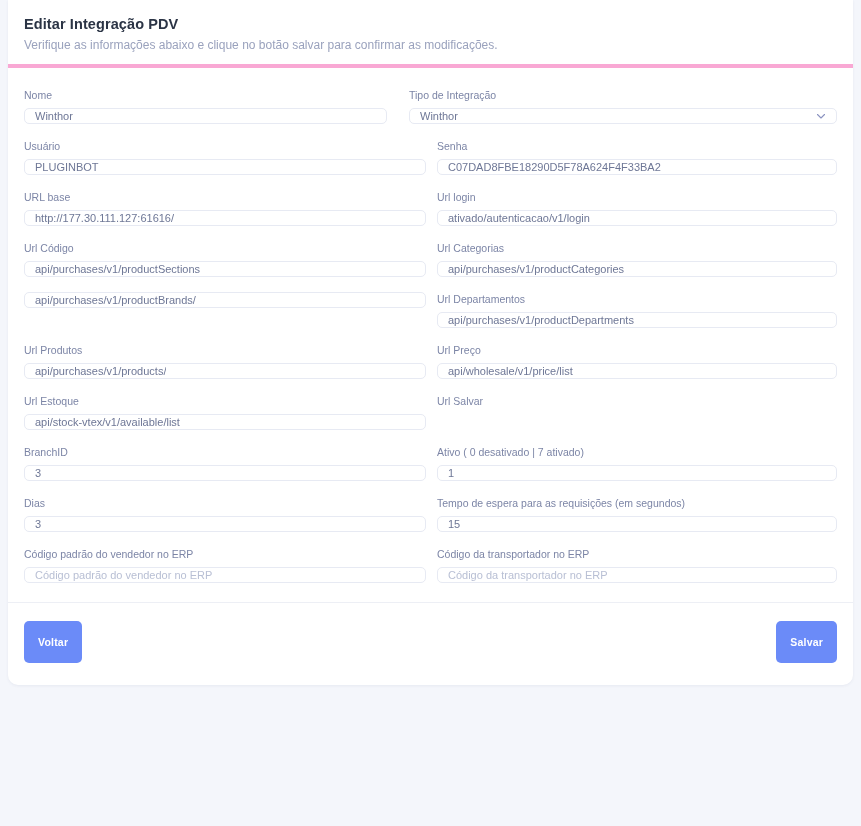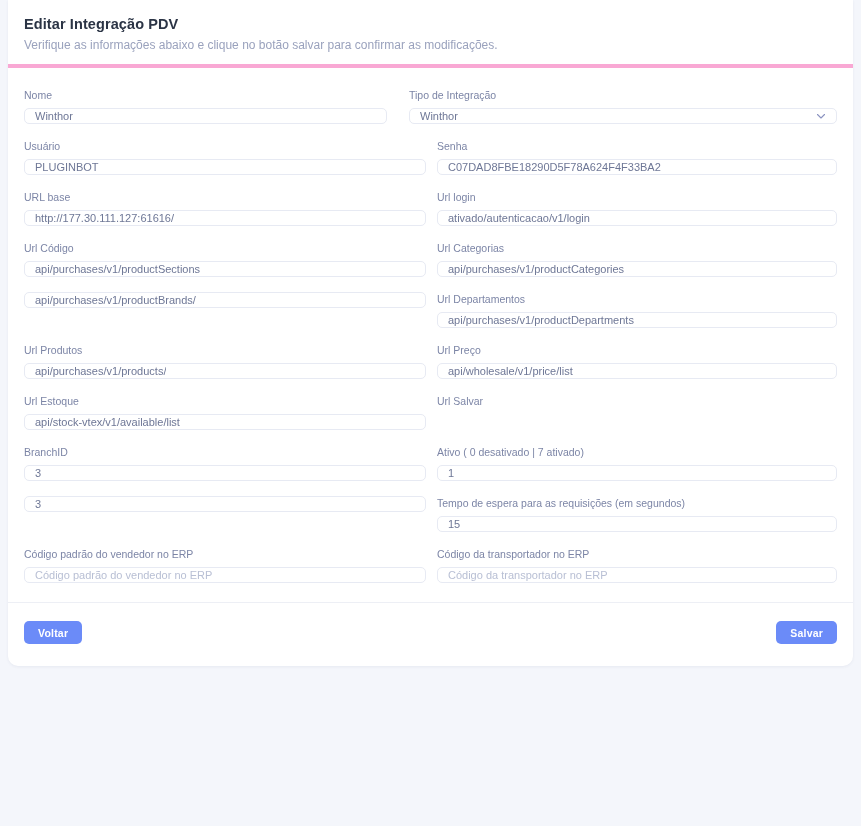--- a/index.html
+++ b/index.html
@@ -125,21 +125,21 @@
   }
   .btn {
     border: none;
     border-radius: 5px;
     background: #6b8bf8;
     color: #ffffff;
     font-family: "Liberation Sans", sans-serif;
     font-size: 10.5px;
     font-weight: bold;
     letter-spacing: 0.2px;
-    height: 23px;
+    height: 42px;
     min-width: 55px;
     padding: 0 14px;
     cursor: pointer;
     line-height: 25px;
   }
   .btn-save { min-width: 55px; }
 </style>
 </head>
 <body>
 
@@ -276,20 +276,21 @@
       <div class="col col-right">
         <div class="field-label">Ativo ( 0 desativado | 7 ativado)</div>
         <div class="field-input">
           <span class="value">1</span>
         </div>
       </div>
     </div>
 
     <div class="row row-std">
       <div class="col col-left">
+        <div class="field-label">Dias</div>
         <div class="field-input">
           <span class="value">3</span>
         </div>
       </div>
       <div class="col-gap"></div>
       <div class="col col-right">
         <div class="field-label">Tempo de espera para as requisições (em segundos)</div>
         <div class="field-input">
           <span class="value">15</span>
         </div>

